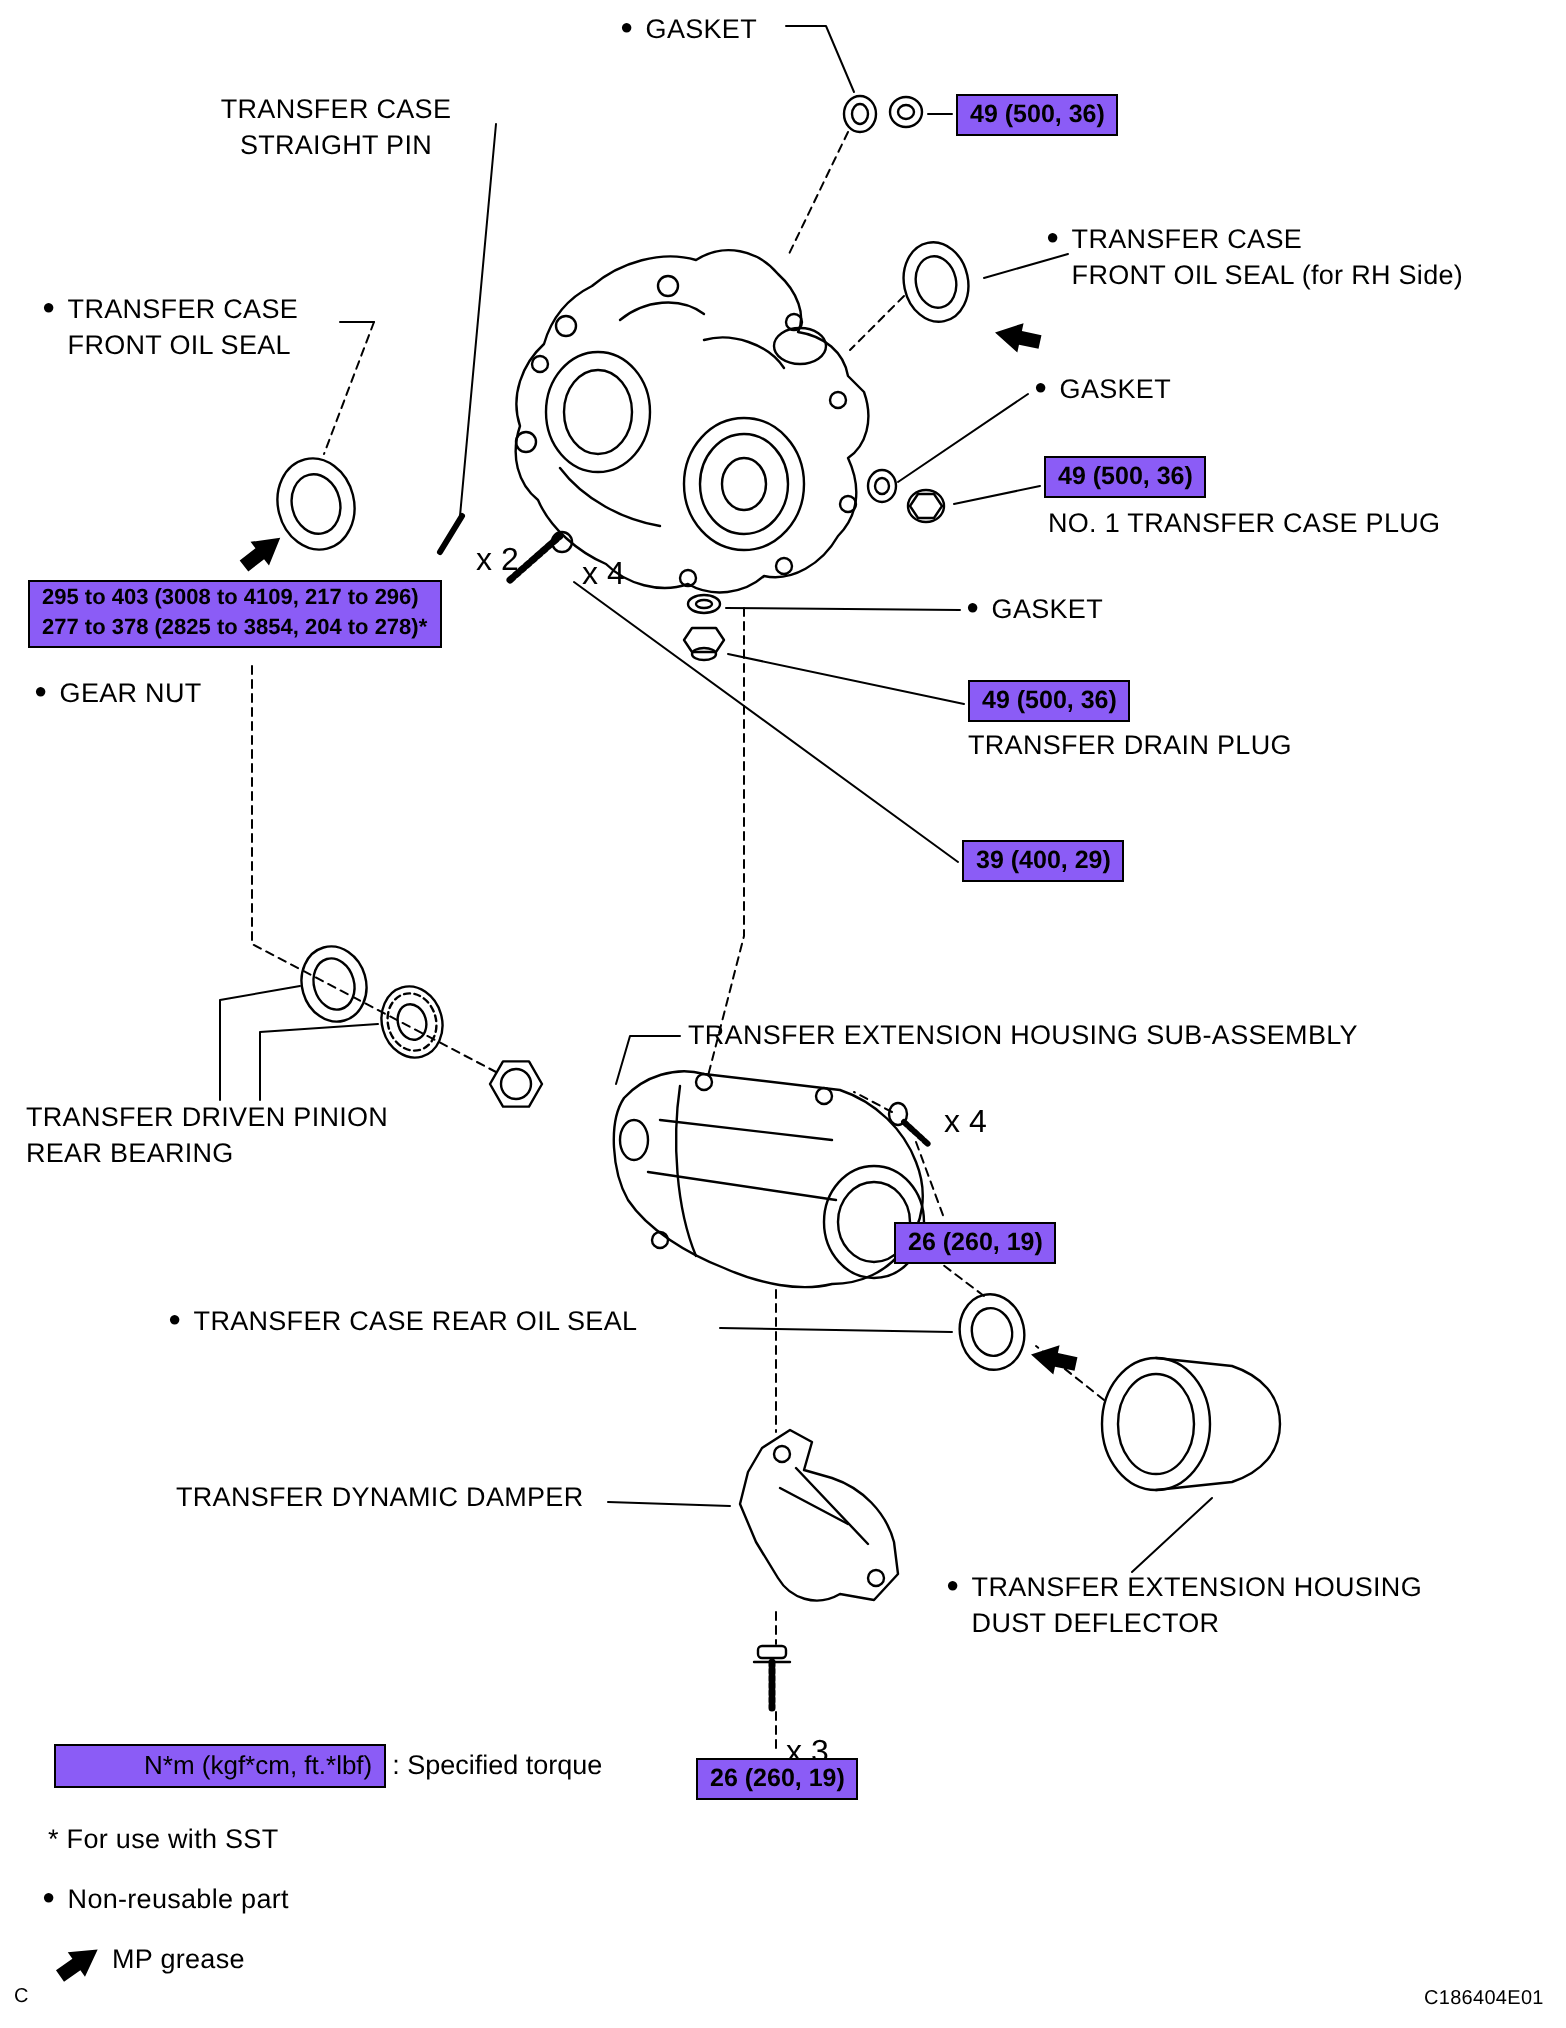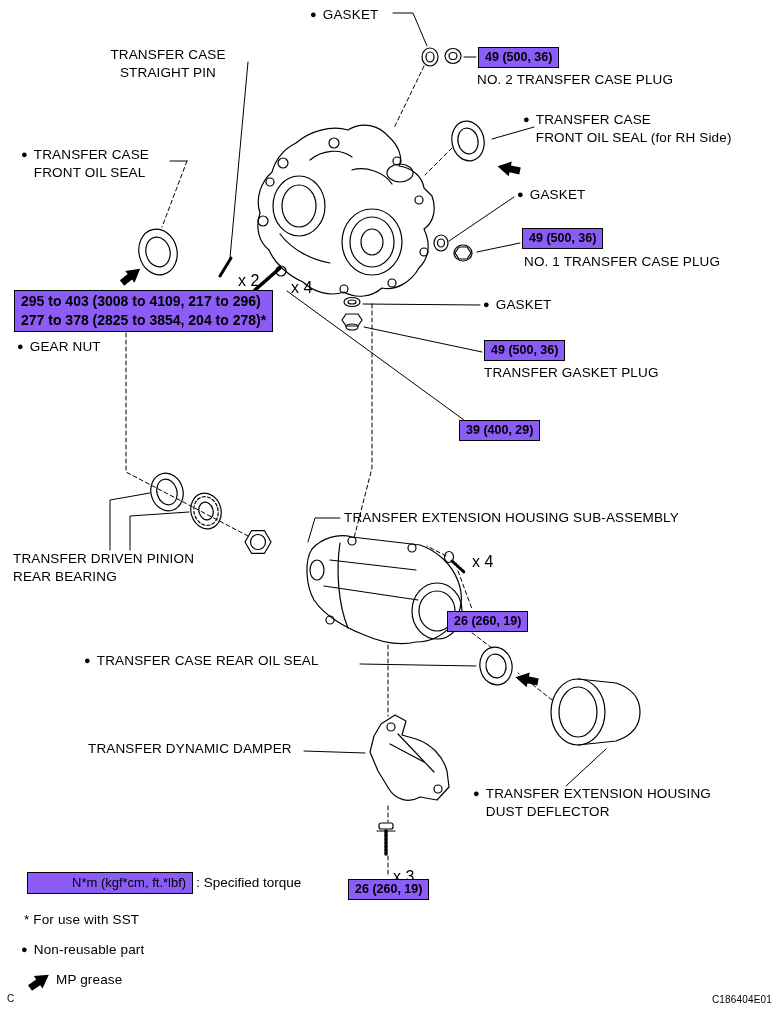--- a/index.html
+++ b/index.html
@@ -5,21 +5,21 @@
   html,body{margin:0;padding:0;background:#fff;}
   .page{position:relative;width:783px;height:1014px;background:#fff;overflow:hidden;
         font-family:"Liberation Sans",sans-serif;color:#000;}
   svg.art{position:absolute;left:0;top:0;z-index:0;}
   .lbl{position:absolute;font-size:13.5px;line-height:1.3;letter-spacing:.15px;
        white-space:pre-line;z-index:2;}
   .row{display:flex;gap:6px;align-items:flex-start;}
   .bullet{font-size:11px;line-height:1.6;}
   .torque-box{position:absolute;border:1.4px solid #000;font-weight:bold;font-size:12.5px;
               line-height:1.35;padding:1px 6px;background:#8b5cf6;white-space:pre-line;z-index:2;}
-  .torque-box.big{font-size:14px;letter-spacing:0;}
+  .torque-box.big{font-size:11px;letter-spacing:0;}
   .torque-box.inline{position:static;font-weight:normal;font-size:13px;padding-left:44px;}
   .qty{position:absolute;font-size:16px;z-index:2;}
   .legend-row{position:absolute;display:flex;align-items:center;gap:3px;font-size:13.5px;z-index:2;}
   .center{text-align:center;}
   .tiny{font-size:10px;}
 </style>
 </head>
 <body>
 
 <div class="page">
@@ -198,21 +198,20 @@
 
   <div class="lbl row" style="left:310px;top:6px">
     <span class="bullet">●</span>
     <span>GASKET</span>
   </div>
 
   <div class="lbl center" style="left:97px;top:46px;width:142px">TRANSFER CASE
 STRAIGHT PIN</div>
 
   <div class="torque-box" style="left:478px;top:47px">49 (500, 36)</div>
-  <div class="lbl" style="left:477px;top:71px">NO. 2 TRANSFER CASE PLUG</div>
 
   <div class="lbl row" style="left:523px;top:111px">
     <span class="bullet">●</span>
     <span>TRANSFER CASE
 FRONT OIL SEAL (for RH Side)</span>
   </div>
 
   <div class="lbl row" style="left:21px;top:146px">
     <span class="bullet">●</span>
     <span>TRANSFER CASE
@@ -237,23 +236,23 @@
 
   <div class="torque-box big" style="left:14px;top:290px">295 to 403 (3008 to 4109, 217 to 296)
 277 to 378 (2825 to 3854, 204 to 278)*</div>
 
   <div class="lbl row" style="left:17px;top:338px">
     <span class="bullet">●</span>
     <span>GEAR NUT</span>
   </div>
 
   <div class="torque-box" style="left:484px;top:340px">49 (500, 36)</div>
-  <div class="lbl" style="left:484px;top:364px">TRANSFER GASKET PLUG</div>
-
-  <div class="torque-box" style="left:459px;top:420px">39 (400, 29)</div>
+  <div class="lbl" style="left:484px;top:364px">TRANSFER DRAIN PLUG</div>
+
+  <div class="torque-box" style="left:481px;top:420px">39 (400, 29)</div>
 
   <div class="lbl" style="left:344px;top:509px">TRANSFER EXTENSION HOUSING SUB-ASSEMBLY</div>
 
   <div class="lbl" style="left:13px;top:550px">TRANSFER DRIVEN PINION
 REAR BEARING</div>
 
   <div class="qty" style="left:472px;top:553px">x 4</div>
 
   <div class="torque-box" style="left:447px;top:611px">26 (260, 19)</div>
 

